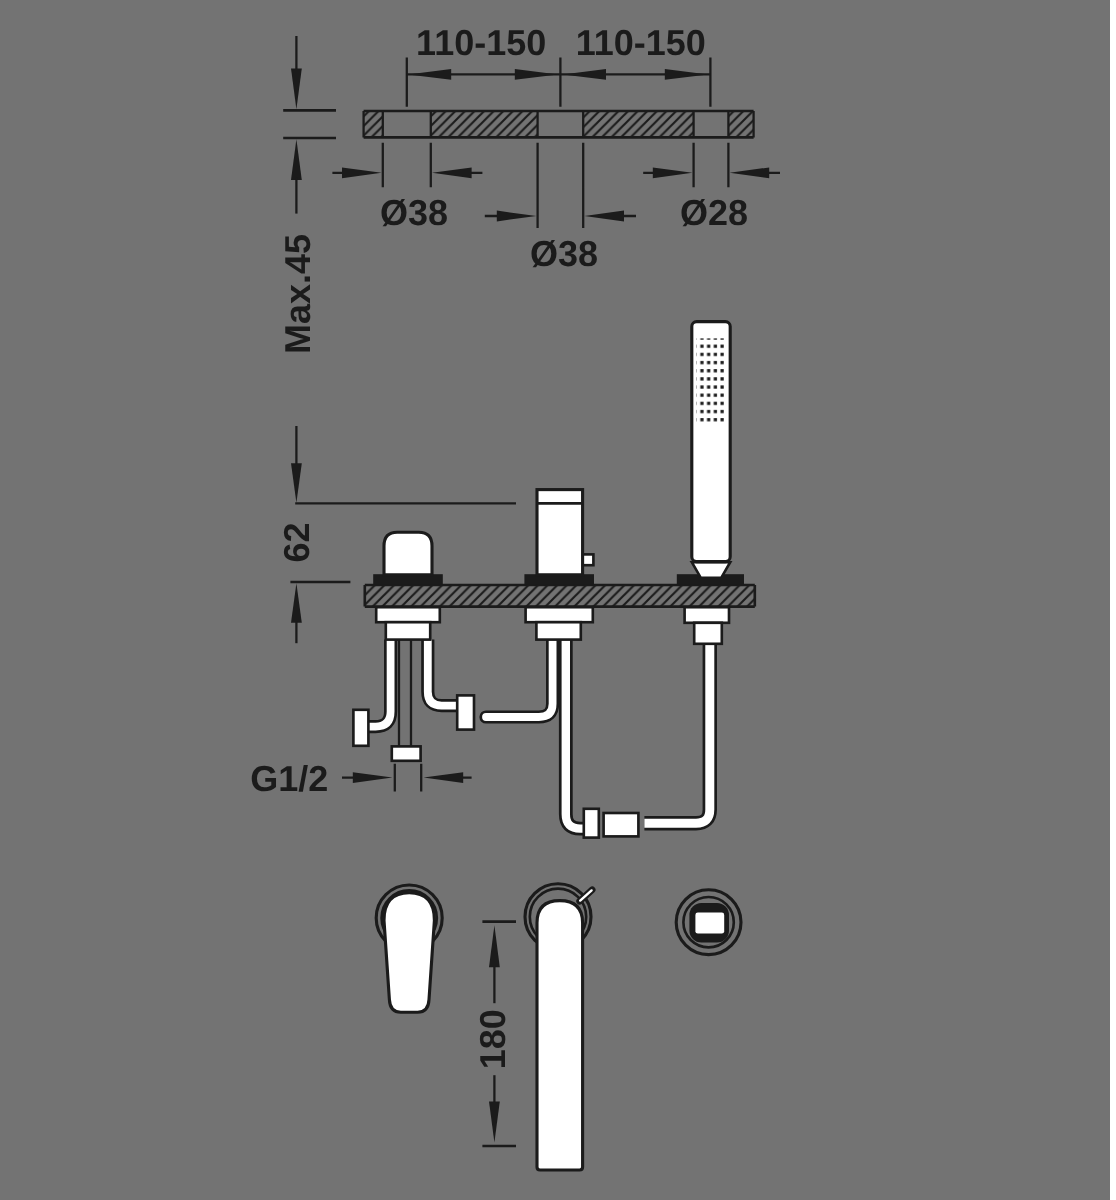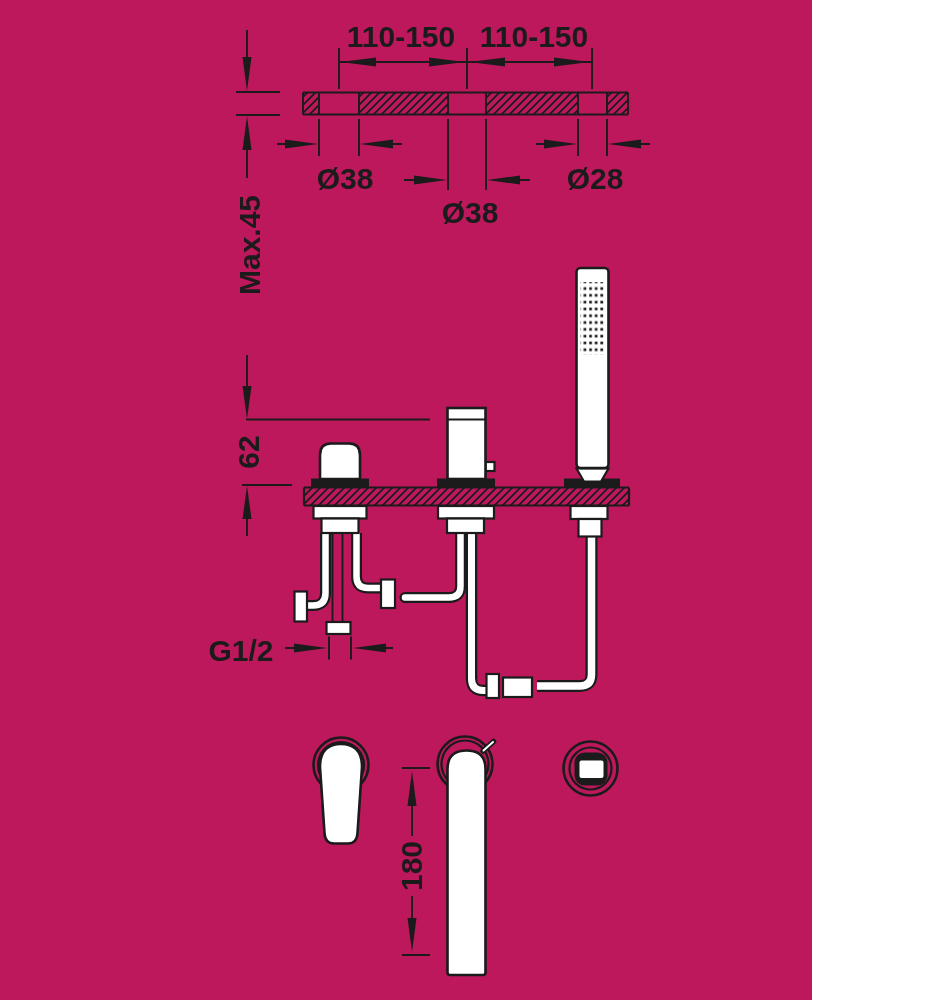--- a/index.html
+++ b/index.html
@@ -1,16 +1,16 @@
 <!DOCTYPE html>
 <html><head>
 <meta charset="utf-8">
 <style>
   html,body{margin:0;padding:0;background:#fff;}
-  .stage{position:relative;width:812px;height:1000px;background:#be185d;overflow:hidden;}
+  .stage{position:relative;width:925px;height:1000px;background:#737373;overflow:hidden;}
   svg text{font-family:"Liberation Sans","DejaVu Sans",sans-serif;font-weight:bold;font-size:30px;fill:#1b1b1b;}
   svg .ln{stroke:#1b1b1b;fill:none;}
   svg .thin{stroke-width:1.9;}
   svg .mid{stroke-width:2.2;}
   svg .thick{stroke-width:2.6;}
   svg .wfill{fill:#ffffff;}
   svg .dark{fill:#1b1b1b;stroke:none;}
 </style>
 </head>
 <body>

